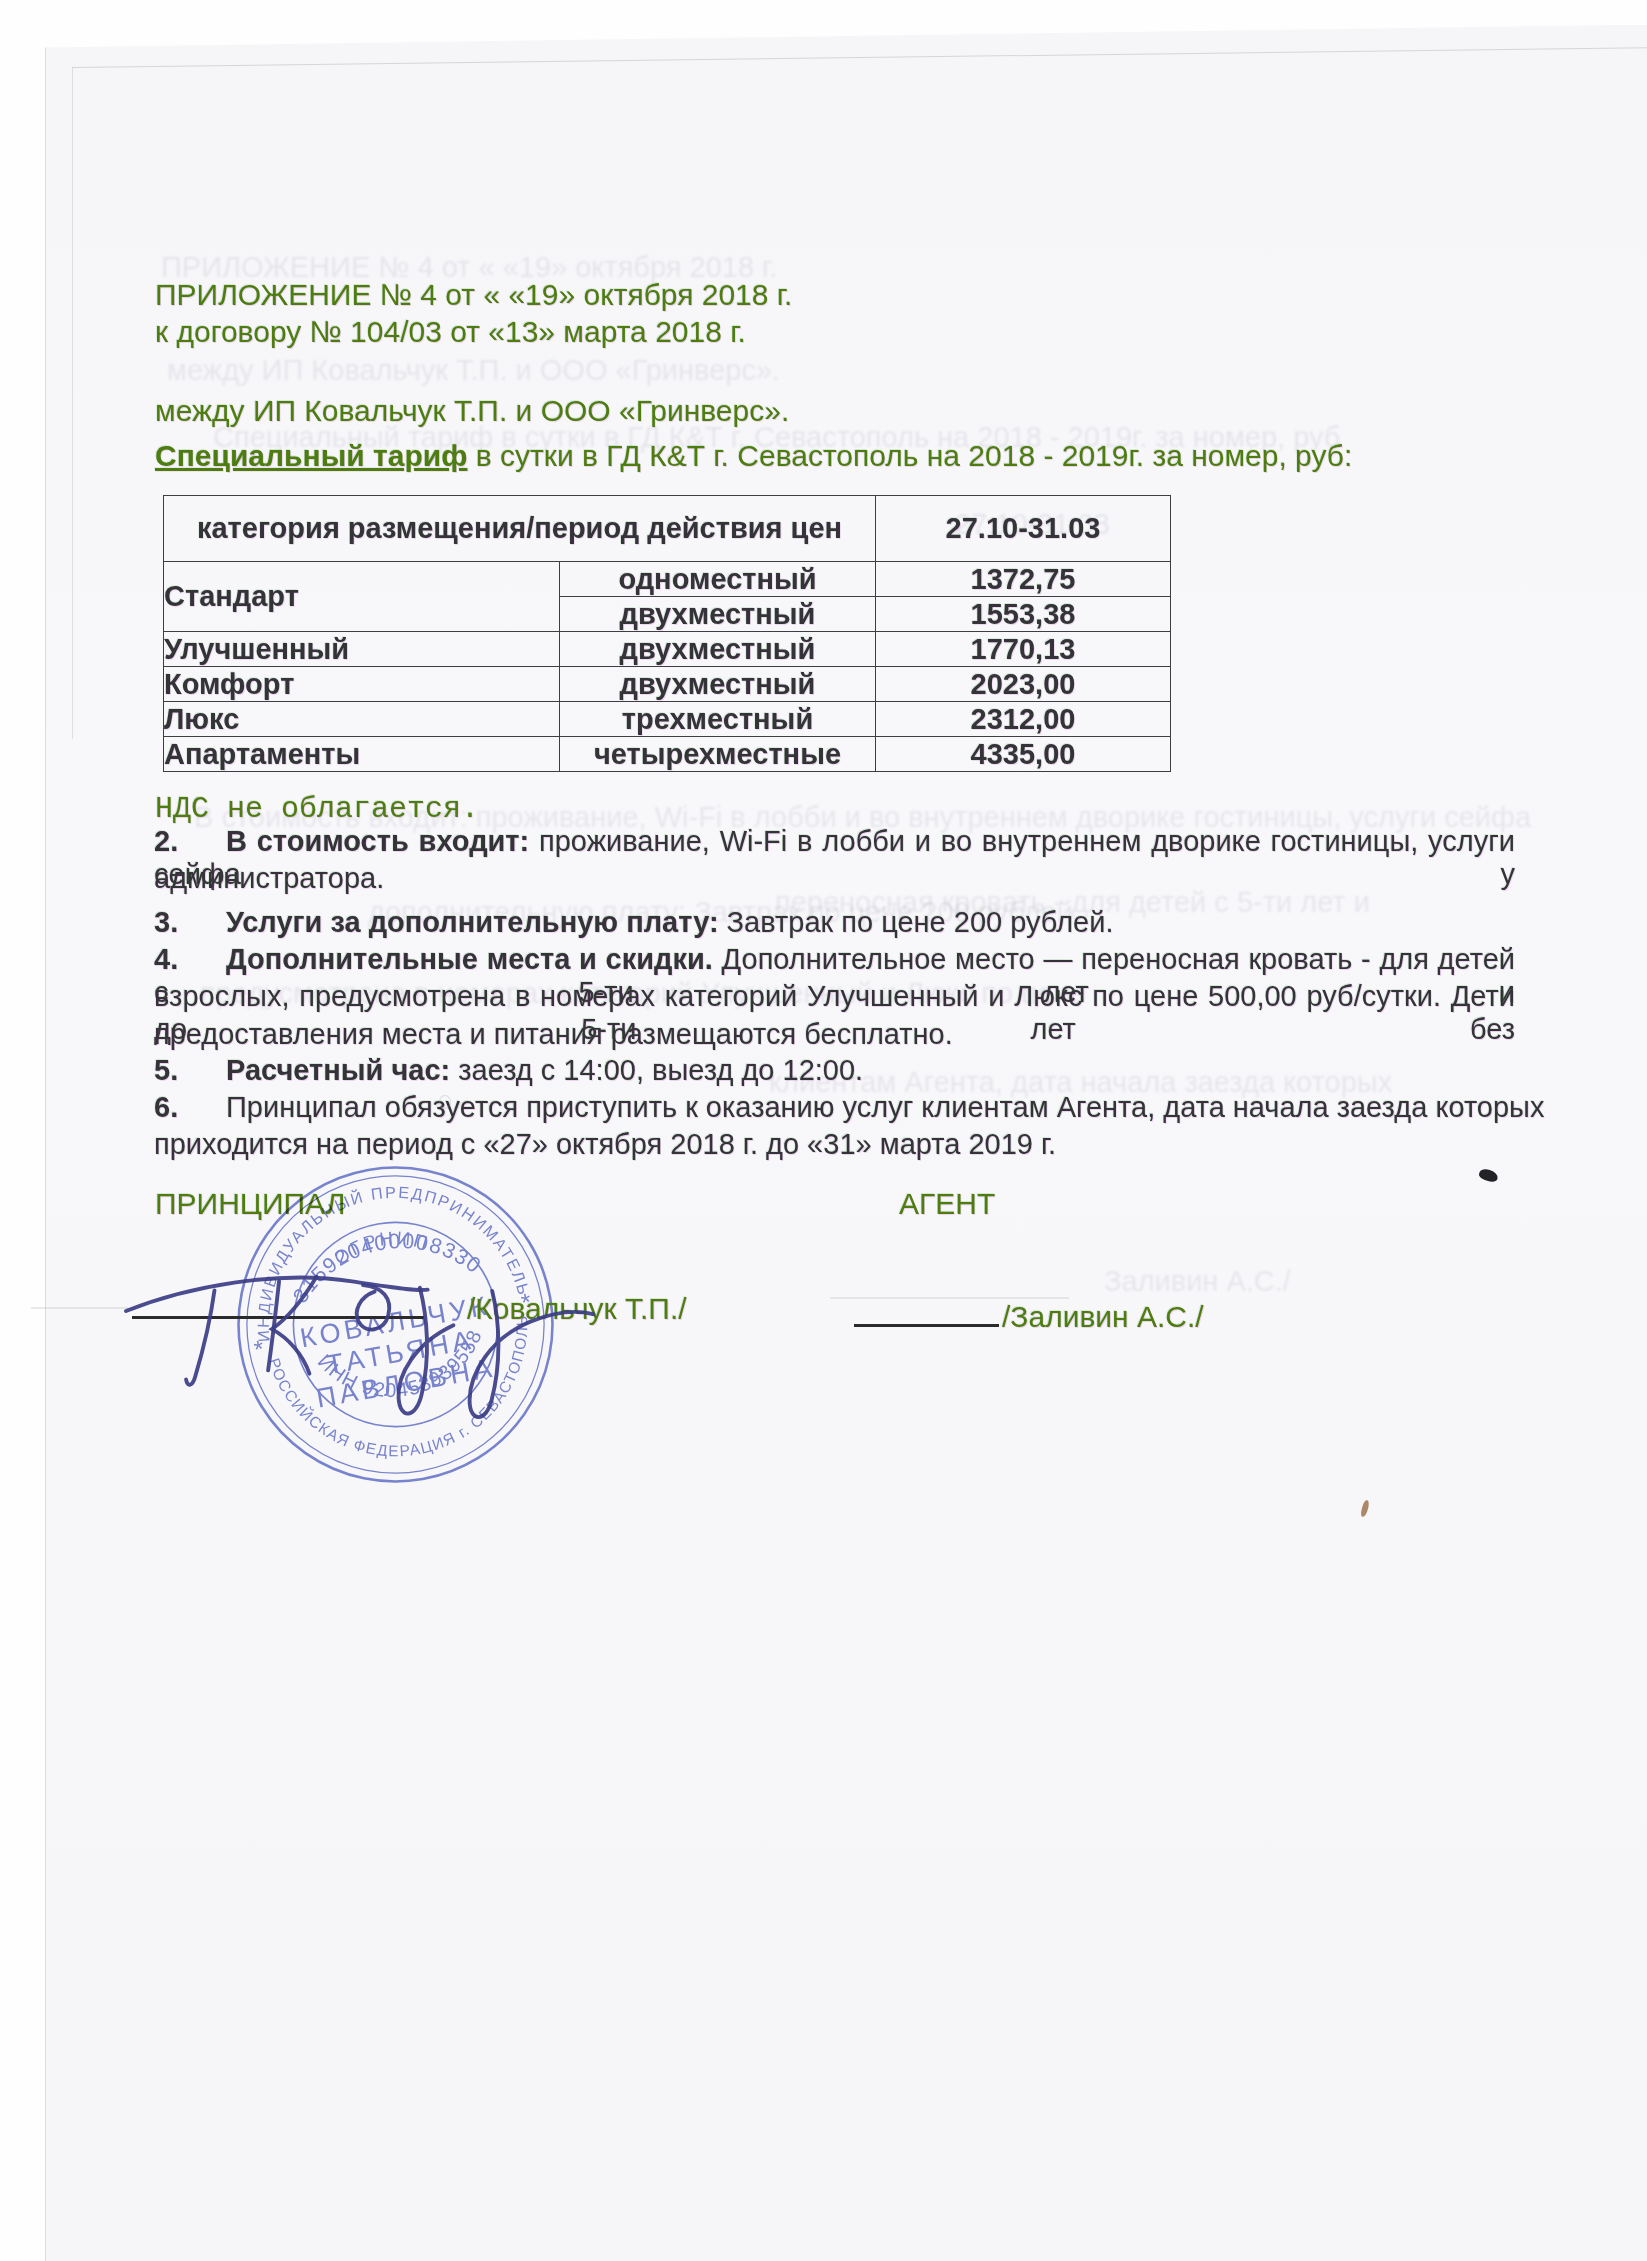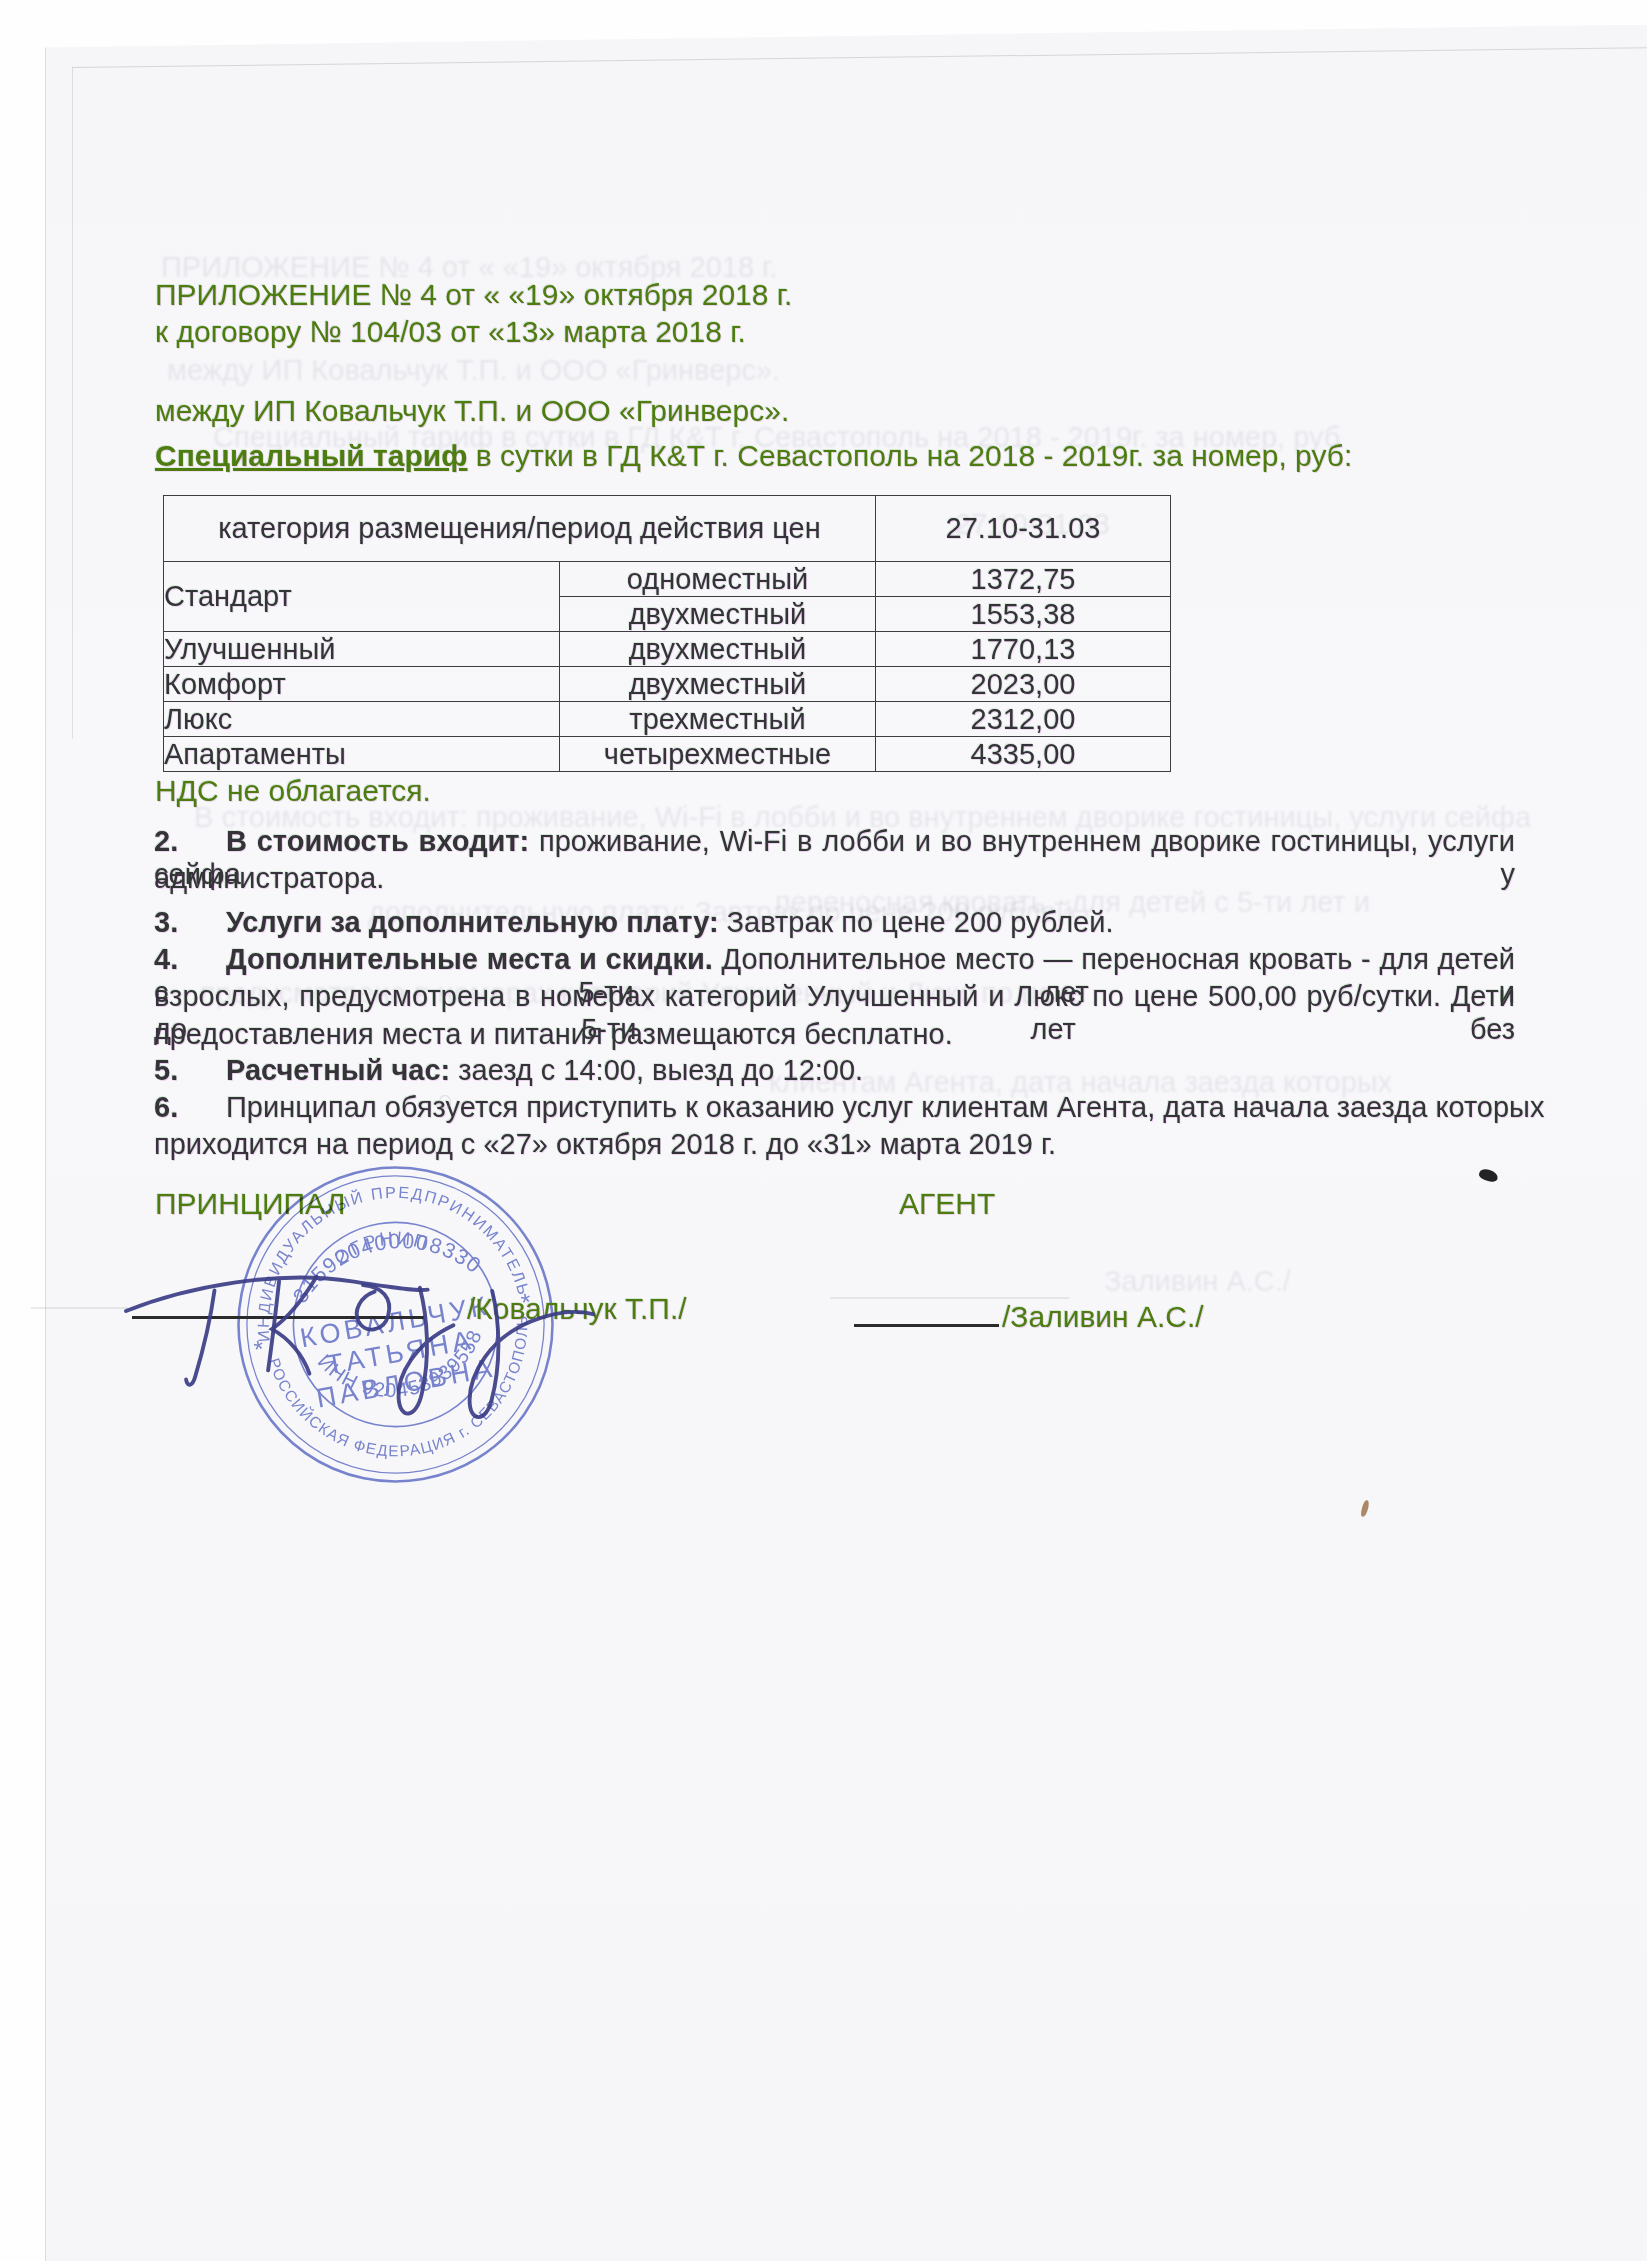--- a/index.html
+++ b/index.html
@@ -72,21 +72,21 @@
 <div class="ghost-dash" style="left:830px;top:1297px;width:239px;height:1.9px;"></div>
 
 <div class="abs txt sz" style="left:155px;top:278px;">ПРИЛОЖЕНИЕ № 4 от « «19» октября 2018 г.</div>
 <div class="abs txt sz" style="left:155px;top:315px;">к договору № 104/03 от  «13» марта 2018 г.</div>
 <div class="abs txt sz" style="left:155px;top:394px;">между ИП Ковальчук Т.П. и ООО «Гринверс».</div>
 
 <div class="abs txt sz" style="left:155px;top:439px;">
   <b style="text-decoration:underline;margin-top:8px;">Специальный тариф</b><span> в сутки в ГД К&amp;Т г. Севастополь на 2018 - 2019г.  за номер, руб:</span>
 </div>
 
-<table class="tariff" style="border:1.9px solid #3d3d42;">
+<table class="tariff" style="border:1.9px solid #3d3d42;font-weight:bold;">
   <tbody>
     <tr class="hdr">
       <td colspan="2">категория размещения/период действия цен</td>
       <td class="price">27.10-31.03</td>
     </tr>
     <tr class="row">
       <td class="cat" rowspan="2">Стандарт</td>
       <td class="room">одноместный</td>
       <td class="price">1372,75</td>
     </tr>
@@ -110,21 +110,21 @@
       <td class="price">2312,00</td>
     </tr>
     <tr class="row">
       <td class="cat">Апартаменты</td>
       <td class="room">четырехместные</td>
       <td class="price">4335,00</td>
     </tr>
   </tbody>
 </table>
 
-<div class="abs txt sz" style="left:155px;top:774px;">НДС не облагается.</div>
+<div class="abs txt sz" style="left:155px;top:792px;font-family:Liberation Mono, monospace;">НДС не облагается.</div>
 
 <div class="clause wrapjust" style="top:825px;">
   <span class="cnum">2.</span><b>В стоимость входит:</b><span> проживание, Wi-Fi в лобби и во внутреннем дворике гостиницы, услуги сейфа у</span>
 </div>
 <div class="clause" style="top:862px;">администратора.</div>
 
 <div class="clause" style="top:906px;">
   <span class="cnum">3.</span><b>Услуги за дополнительную плату:</b><span> Завтрак по цене 200 рублей.</span>
 </div>
 

